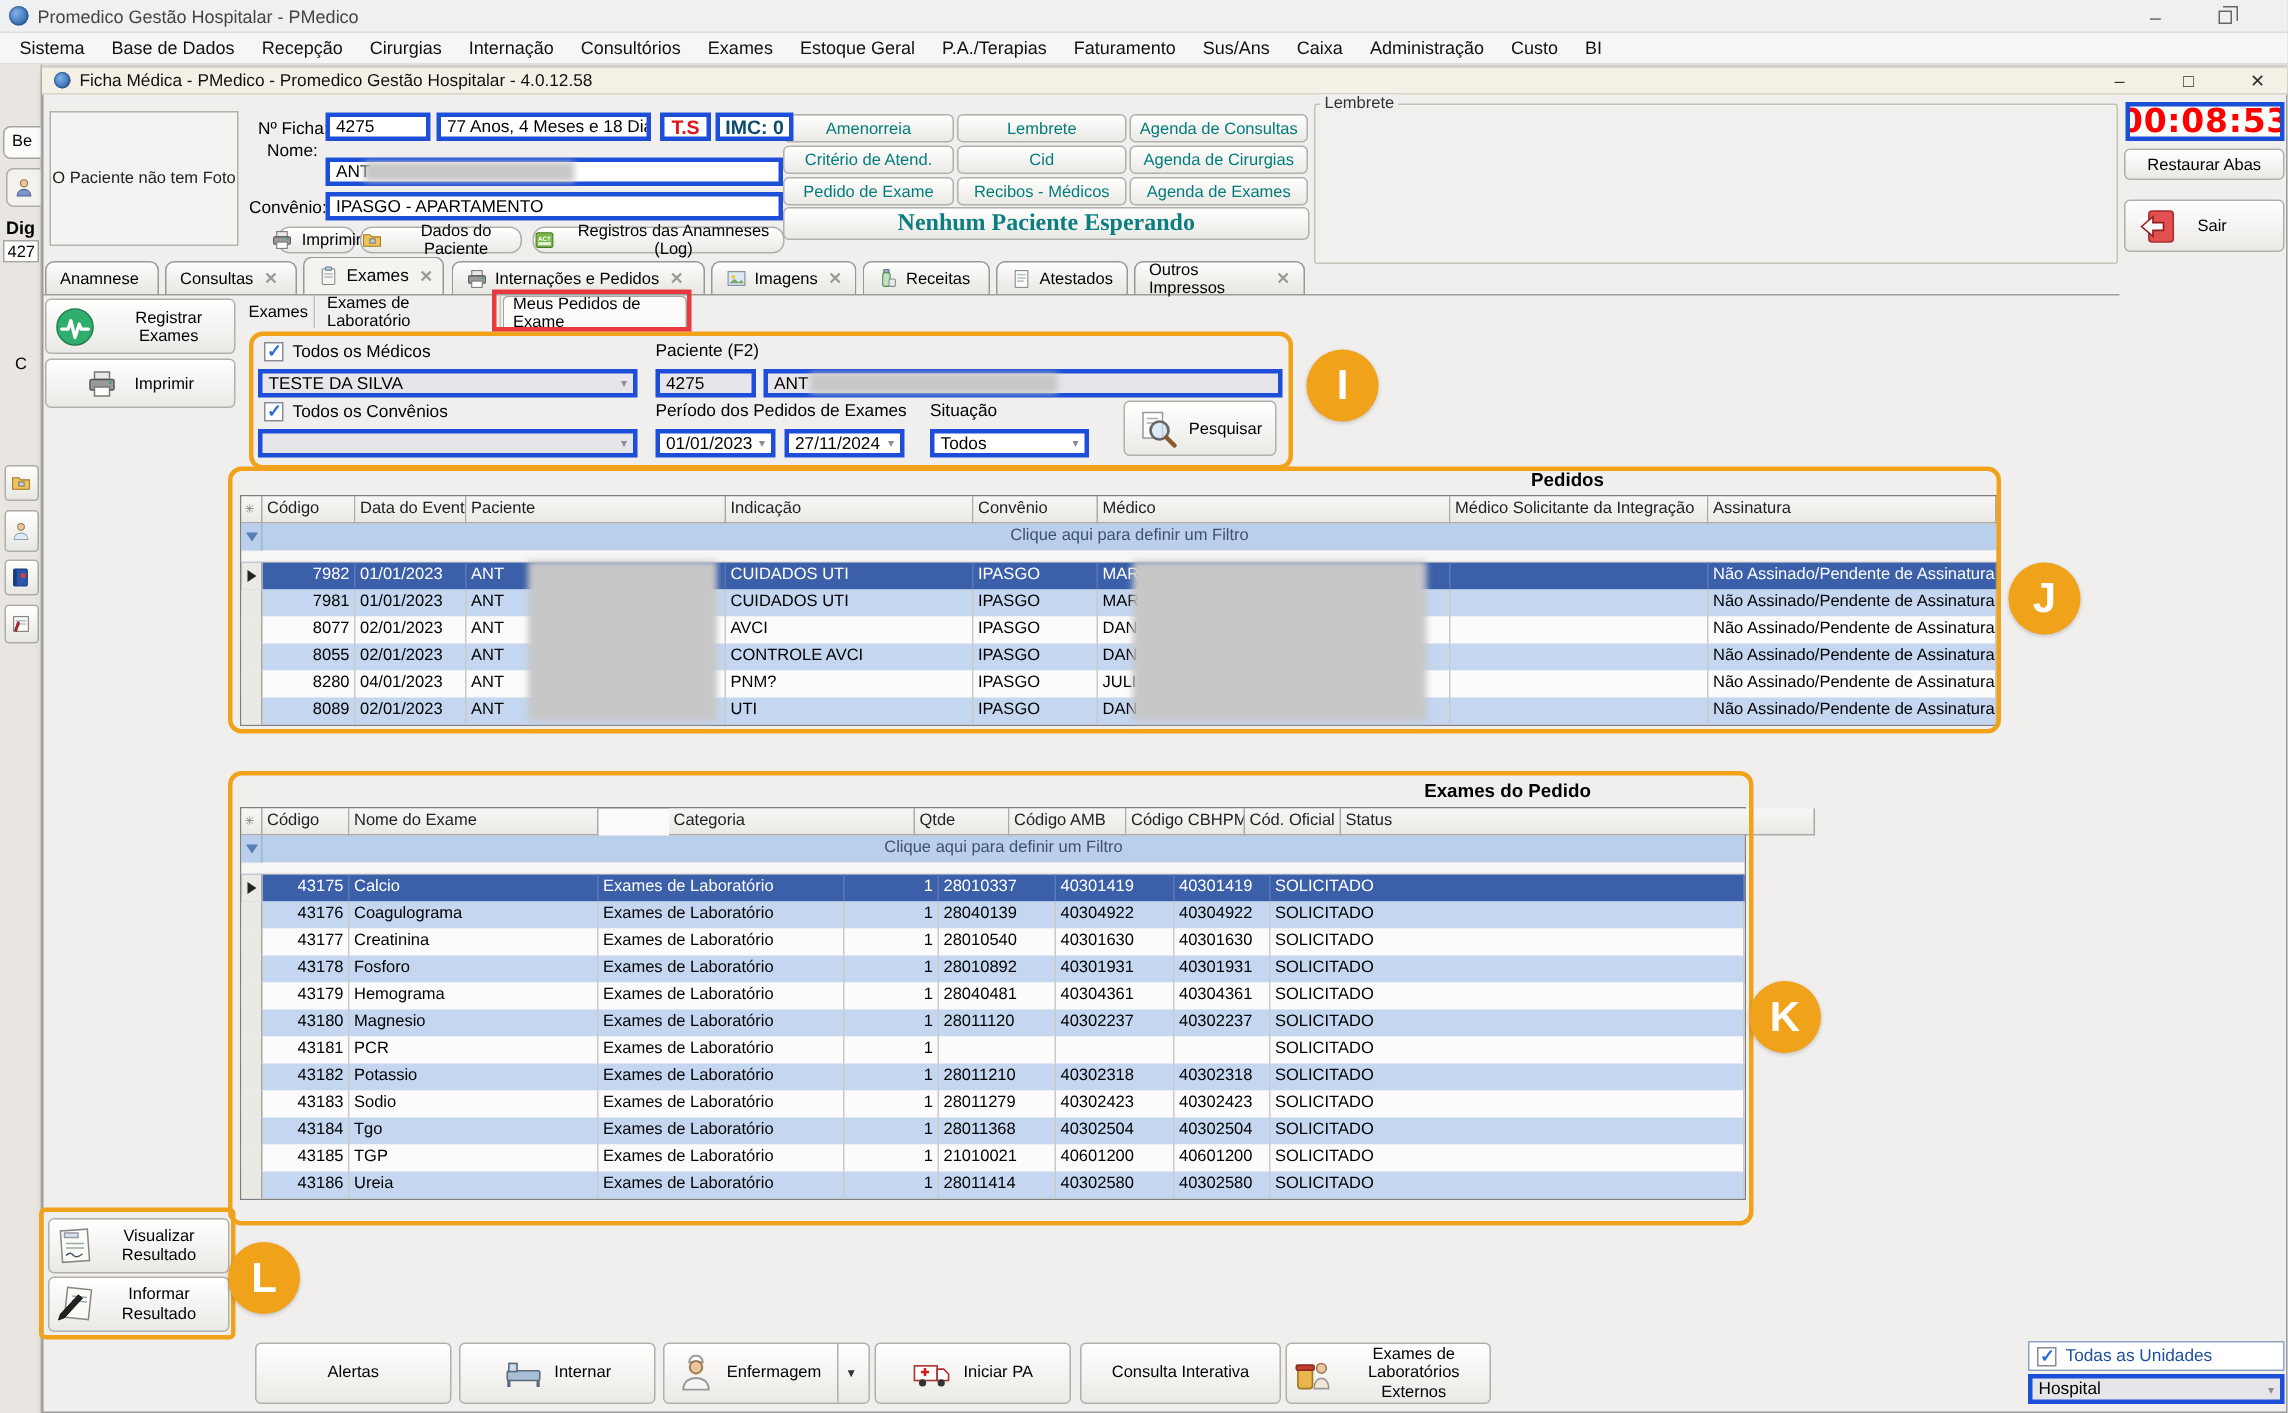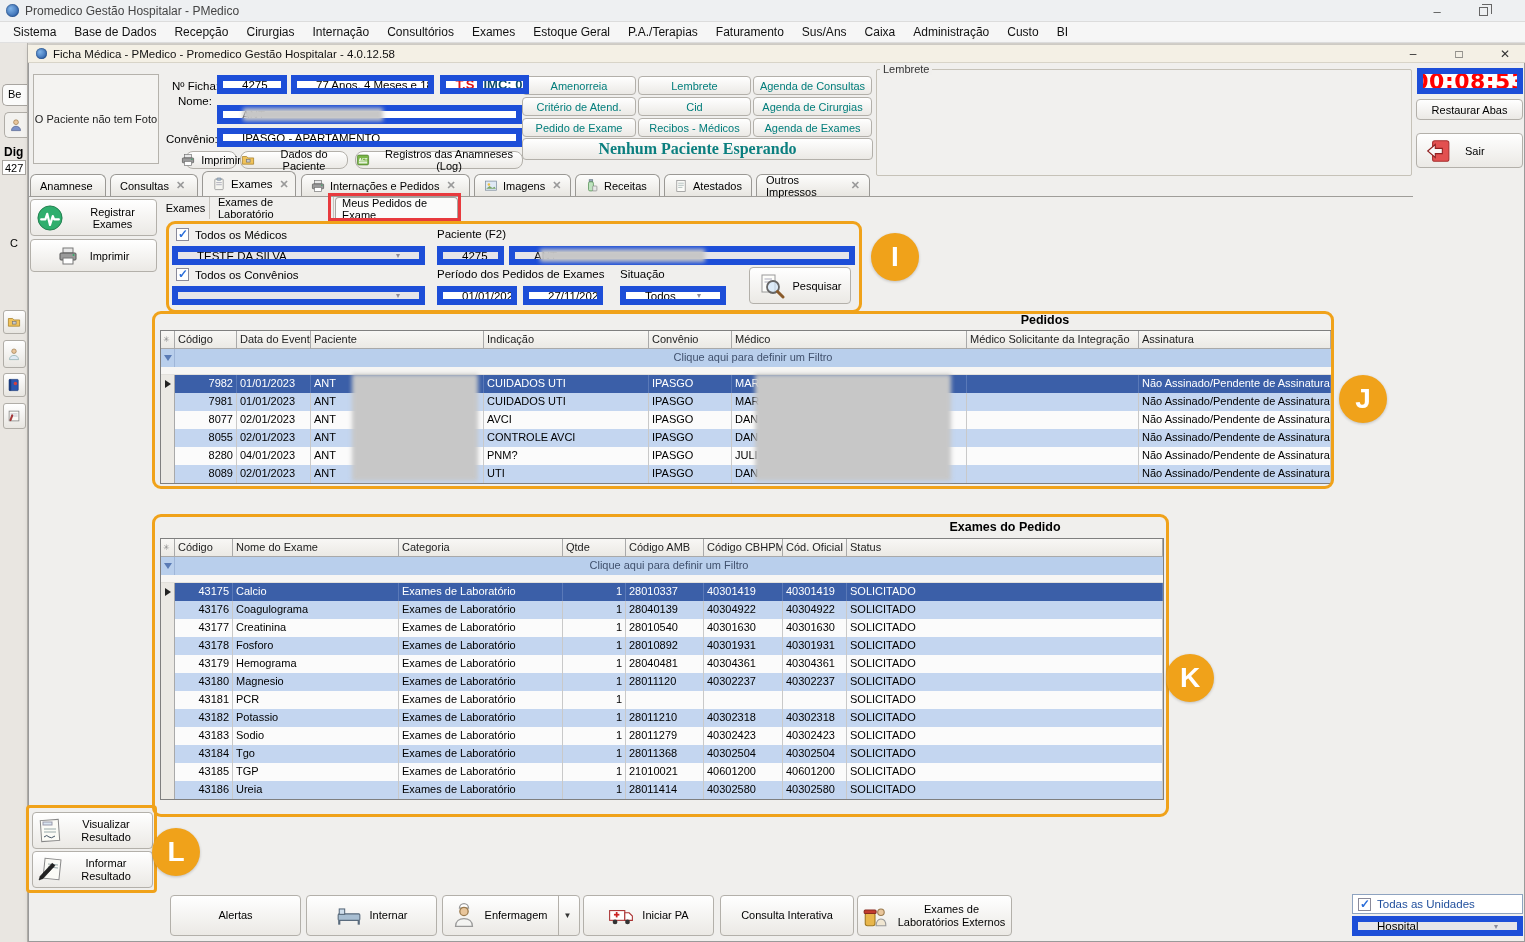--- a/index.html
+++ b/index.html
@@ -22,21 +22,21 @@
   .child-titlebar{left:28px;top:45px;width:1497px;height:18px;background:#f4f0e5;display:flex;align-items:center;gap:6px;padding-left:8px;border-bottom:1px solid #d8d4c8}
   .child-title{font-size:11.5px;color:#111}
   .cwbtn{width:30px;height:16px;display:flex;align-items:center;justify-content:center;color:#333;font-size:12px}
 
   .app-glyph{width:13px;height:13px;border-radius:50%;background:radial-gradient(circle at 35% 35%,#7fb3e8,#1c4f9c);box-shadow:inset 0 0 2px #0a2a5a}
 
   
   .btn{background:linear-gradient(#ffffff,#ebe9e5);border:1px solid #b3b0aa;border-radius:4px;display:flex;align-items:center;justify-content:center;gap:6px;font-size:11px;text-align:center}
   .btn.teal{color:#007d7b}
   .pill{border-radius:8px}
-  .field{background:#fff;border:6px solid #1d4ed8;padding:1px 19px;font-size:11.5px;display:flex;align-items:center;white-space:nowrap;overflow:hidden}
+  .field{background:#fff;border:3px solid #1d4ed8;padding:1px 4px;font-size:11.5px;display:flex;align-items:center;white-space:nowrap;overflow:hidden}
   .field.gray{background:#e6e5e9}
   .dd .arr{margin-left:auto;color:#8a8a9a;font-size:8px}
   .cb{width:13px;height:13px;background:#fff;border:1px solid #8a8a9a;display:inline-block;position:relative;flex:0 0 13px}
   .cb.checked::after{content:"\2713";position:absolute;left:1px;top:-2px;color:#2a6dd9;font-size:12px;font-weight:bold}
   .lab{font-size:11.5px;white-space:nowrap}
   .gbox{border:1px solid #c6c2b8;border-radius:2px;background:#f1f0ee}
   .glabel{background:#f0efed;padding:0 3px;font-size:11px;color:#333}
 
   
   .tabline{background:#9f9d99;height:1px}
@@ -337,21 +337,21 @@
         <div class="g-cell" style="width: 235px;">DAN</div>
         <div class="g-cell" style="width: 172px;"></div>
         <div class="g-cell" style="width: 192px;">Não Assinado/Pendente de Assinatura</div>
       </div>
     </div>
     <div class="grid abs" style="left: 160px; top: 538px; width: 1004px;">
       <div class="g-row g-head">
         <div class="g-cell g-sel" style="font-size: 8px; color: rgb(136, 136, 136); padding: 4px 0px 0px 2px;">✳</div>
         <div class="g-cell" style="width: 58px;">Código</div>
         <div class="g-cell" style="width: 166px;">Nome do Exame</div>
-        <div class="g-cell" style="width: 164px;">Categoria</div>
+        <div class="g-cell" style="width: 164px; margin-left: 47px;">Categoria</div>
         <div class="g-cell" style="width: 63px;">Qtde</div>
         <div class="g-cell" style="width: 78px;">Código AMB</div>
         <div class="g-cell" style="width: 79px;">Código CBHPM</div>
         <div class="g-cell" style="width: 64px;">Cód. Oficial</div>
         <div class="g-cell" style="width: 316px;">Status</div>
       </div>
       <div class="g-row g-filter-row">
         <div class="g-sel" style="background: rgb(185, 207, 236); border-right: 1px solid rgb(159, 182, 216);">
           <div class="funnel"></div>
         </div>
@@ -527,21 +527,21 @@
           <circle cx="18" cy="17.5" r="2.2" fill="#333"></circle>
           <rect x="5.5" y="10" width="5" height="1.6" fill="#c22"></rect>
           <rect x="7.2" y="8.3" width="1.6" height="5" fill="#c22"></rect>
         </svg>
       </span>
       <span style="white-space: normal; line-height: 1.15;">Iniciar PA</span>
     </div>
     <div class="btn abs" style="left: 720px; top: 895px; width: 134px; height: 41px; gap: 8px; padding: 0px 4px;">
       <span style="white-space: normal; line-height: 1.15;">Consulta Interativa</span>
     </div>
-    <div class="btn abs" style="left: 857px; top: 895px; width: 155px; height: 41px; gap: 8px; padding: 0px 4px;">
+    <div class="btn abs" style="left: 857px; top: 895px; width: 137px; height: 41px; gap: 8px; padding: 0px 4px;">
       <span class="ic lg">
         <svg viewBox="0 0 24 24">
           <rect x="3" y="9" width="9" height="12" rx="2" fill="#e8b64c" stroke="#a07820"></rect>
           <rect x="2" y="6.5" width="11" height="3.2" rx="1" fill="#c23b2e" stroke="#8a2a20"></rect>
           <circle cx="17.5" cy="8.5" r="3" fill="#e9c69c" stroke="#9b7b4f"></circle>
           <path d="M13 21c0-4 2-6.3 4.5-6.3s4.5 2.3 4.5 6.3z" fill="#f0e6d2" stroke="#999"></path>
         </svg>
       </span>
       <span style="white-space: normal; line-height: 1.15;">Exames de Laboratórios Externos</span>
     </div>

